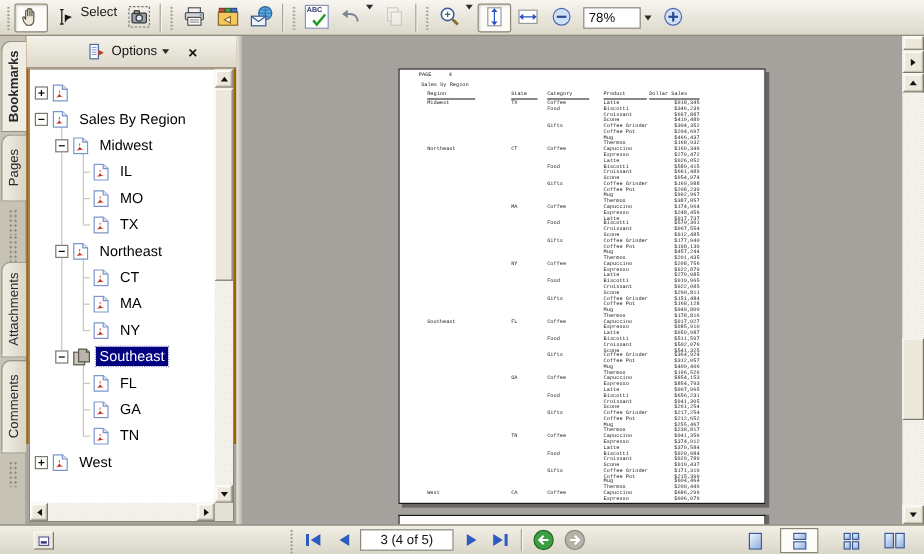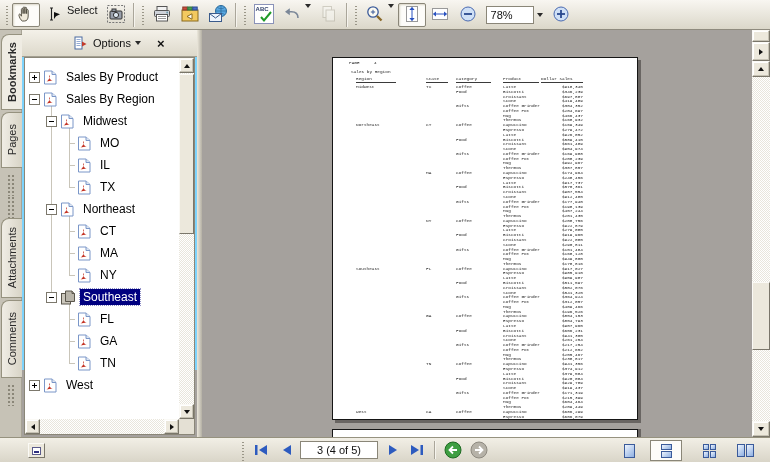--- a/index.html
+++ b/index.html
@@ -22,21 +22,21 @@
 
   
   #tabstrip{position:absolute;left:0;top:30px;width:22px;height:407px;background:#c6c2b6;border-right:1px solid #a8a496}
   .vtab{position:absolute;left:1px;width:21px;background:linear-gradient(to right,#f0ede5,#d8d4c6);border:1px solid #96927f;border-right:none;border-radius:8px 0 0 0;display:flex;align-items:center;justify-content:center}
   .vtab span{writing-mode:vertical-rl;transform:rotate(180deg);font-size:11px;color:#2a2a2a}
   .vtab.active{background:#efece3}
   .vtab.active span{font-weight:bold}
   .tabgrip{position:absolute;left:7px;width:8px;height:22px;background-image:radial-gradient(circle,#8a8678 0.8px,transparent 1px);background-size:4px 4px}
 
   
-  #panel{position:absolute;left:22px;top:30px;width:175px;height:340px;background:#7dd3fc}
+  #panel{position:absolute;left:22px;top:30px;width:175px;height:340px;background:#a16207}
   #phead{position:absolute;left:0;top:0;width:175px;height:27px;background:linear-gradient(#f4f1e9,#ddd9cb);border-bottom:1px solid #a39f91;display:flex;align-items:center}
   #phead .spacer{flex:0 0 52px}
   .optlabel{font-size:11px;color:#111;margin-left:6px;margin-right:4px}
   #pclose{margin-left:16px;font-size:13px;font-weight:bold;color:#111;line-height:1}
   #treebox{position:absolute;left:2px;top:27px;width:171px;height:378px;background:#fff;border:1px solid #8a8678}
   #tree{position:absolute;left:0;top:0;right:15px;bottom:15px;overflow:hidden;padding-top:8px}
   .trow{position:relative;height:22px;display:flex;align-items:center;font-size:12px;color:#000;white-space:nowrap}
   .exp{flex:0 0 11px;width:11px;height:11px;background:#fff;border:1px solid #7c786c;position:relative;margin-right:3px}
   .exp::before{content:"";position:absolute;left:2px;top:4px;width:5px;height:1px;background:#000}
   .exp.plus::after{content:"";position:absolute;left:4px;top:2px;width:1px;height:5px;background:#000}
@@ -246,21 +246,20 @@
         <div class="conn" style="left:44px;top:68px;height:61px"></div>
         <div class="conn" style="left:44px;top:156px;height:61px"></div>
         <div class="conn" style="left:44px;top:244px;height:61px"></div>
       <div class="trow lvl0" style="padding-left: 4px;">
             <span class="exp plus"></span>
             <span class="bicon"><svg width="14" height="15" viewBox="0 0 14 15">
                 <path d="M1.5 1h7.5L13 4.5V14H1.5z" fill="#fff" stroke="#7a96c8"></path>
                 <path d="M9 1v3.5h4" fill="#dfe7f2" stroke="#7a96c8"></path>
                 <path d="M3.4 11.6c1.3-.8 2.4-2 3-3.6.5-1.2.6-2.4.3-2.6-.4-.2-.8.6-.6 1.7.3 1.7 1.6 3.3 3.6 3.6-1.8 0-4.4.2-6.3.9z" fill="#c43425"></path>
               </svg></span>
-            <span class="blabel">Sales By Product</span>
           </div>
           <div class="trow lvl0" style="padding-left: 4px;">
             <span class="exp "></span>
             <span class="bicon"><svg width="14" height="15" viewBox="0 0 14 15">
                 <path d="M1.5 1h7.5L13 4.5V14H1.5z" fill="#fff" stroke="#7a96c8"></path>
                 <path d="M9 1v3.5h4" fill="#dfe7f2" stroke="#7a96c8"></path>
                 <path d="M3.4 11.6c1.3-.8 2.4-2 3-3.6.5-1.2.6-2.4.3-2.6-.4-.2-.8.6-.6 1.7.3 1.7 1.6 3.3 3.6 3.6-1.8 0-4.4.2-6.3.9z" fill="#c43425"></path>
               </svg></span>
             <span class="blabel">Sales By Region</span>
           </div>
@@ -273,30 +272,30 @@
               </svg></span>
             <span class="blabel">Midwest</span>
           </div>
           <div class="trow lvl2" style="padding-left: 38px;">
             <span class="expspace"></span>
             <span class="bicon"><svg width="14" height="15" viewBox="0 0 14 15">
                 <path d="M1.5 1h7.5L13 4.5V14H1.5z" fill="#fff" stroke="#7a96c8"></path>
                 <path d="M9 1v3.5h4" fill="#dfe7f2" stroke="#7a96c8"></path>
                 <path d="M3.4 11.6c1.3-.8 2.4-2 3-3.6.5-1.2.6-2.4.3-2.6-.4-.2-.8.6-.6 1.7.3 1.7 1.6 3.3 3.6 3.6-1.8 0-4.4.2-6.3.9z" fill="#c43425"></path>
               </svg></span>
-            <span class="blabel">MO</span>
+            <span class="blabel">IL</span>
           </div>
           <div class="trow lvl2" style="padding-left: 38px;">
             <span class="expspace"></span>
             <span class="bicon"><svg width="14" height="15" viewBox="0 0 14 15">
                 <path d="M1.5 1h7.5L13 4.5V14H1.5z" fill="#fff" stroke="#7a96c8"></path>
                 <path d="M9 1v3.5h4" fill="#dfe7f2" stroke="#7a96c8"></path>
                 <path d="M3.4 11.6c1.3-.8 2.4-2 3-3.6.5-1.2.6-2.4.3-2.6-.4-.2-.8.6-.6 1.7.3 1.7 1.6 3.3 3.6 3.6-1.8 0-4.4.2-6.3.9z" fill="#c43425"></path>
               </svg></span>
-            <span class="blabel">IL</span>
+            <span class="blabel">MO</span>
           </div>
           <div class="trow lvl2" style="padding-left: 38px;">
             <span class="expspace"></span>
             <span class="bicon"><svg width="14" height="15" viewBox="0 0 14 15">
                 <path d="M1.5 1h7.5L13 4.5V14H1.5z" fill="#fff" stroke="#7a96c8"></path>
                 <path d="M9 1v3.5h4" fill="#dfe7f2" stroke="#7a96c8"></path>
                 <path d="M3.4 11.6c1.3-.8 2.4-2 3-3.6.5-1.2.6-2.4.3-2.6-.4-.2-.8.6-.6 1.7.3 1.7 1.6 3.3 3.6 3.6-1.8 0-4.4.2-6.3.9z" fill="#c43425"></path>
               </svg></span>
             <span class="blabel">TX</span>
           </div>

